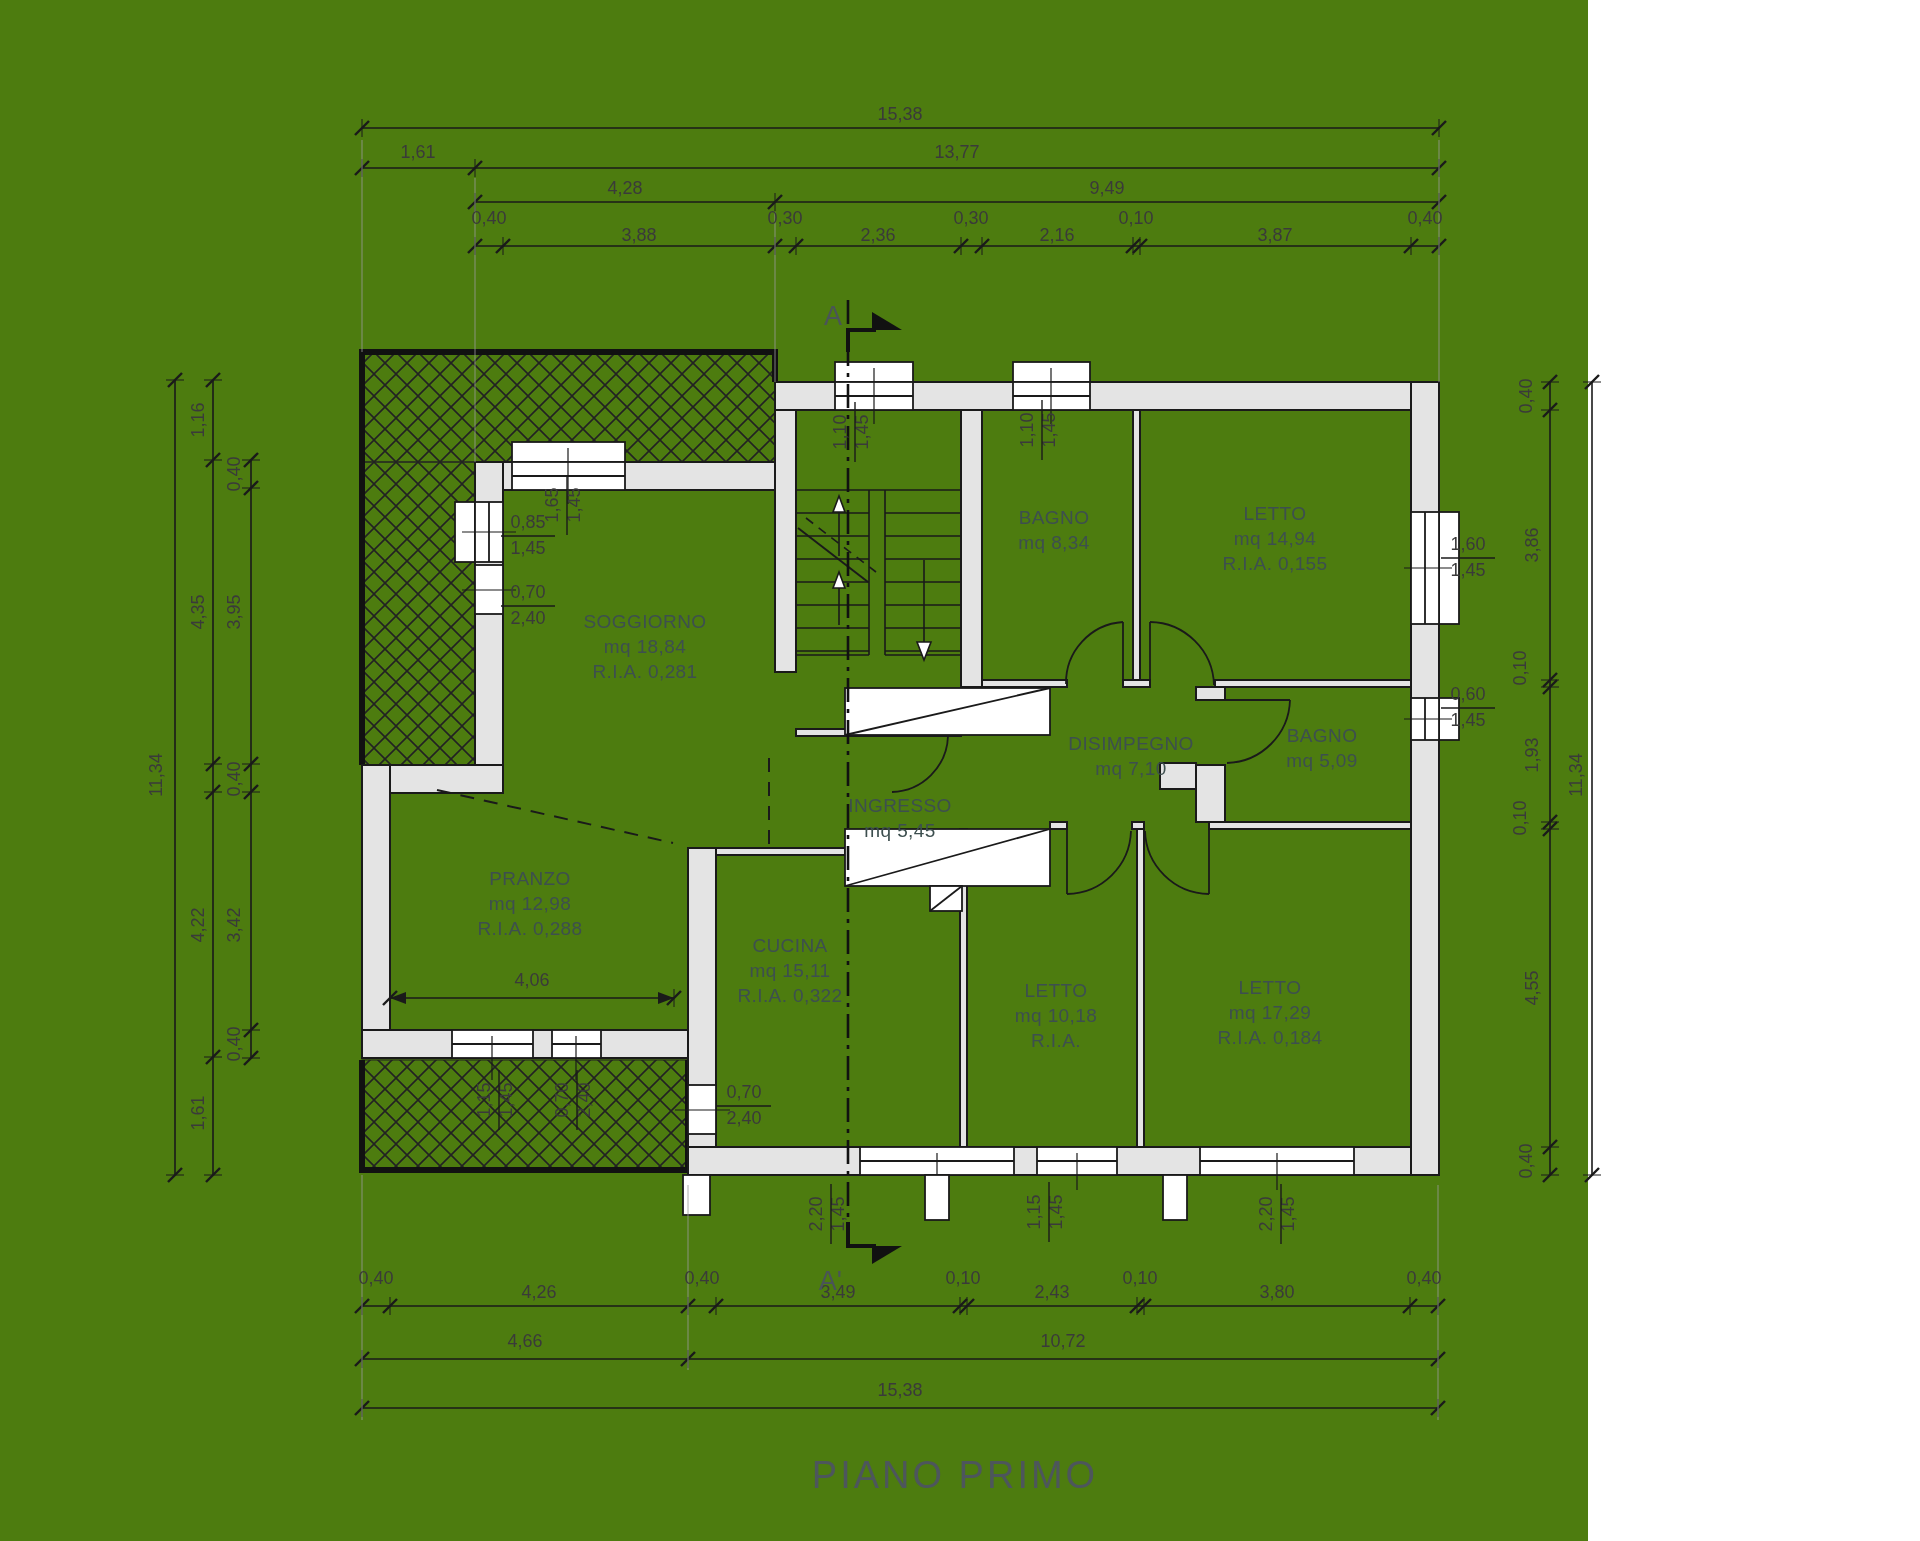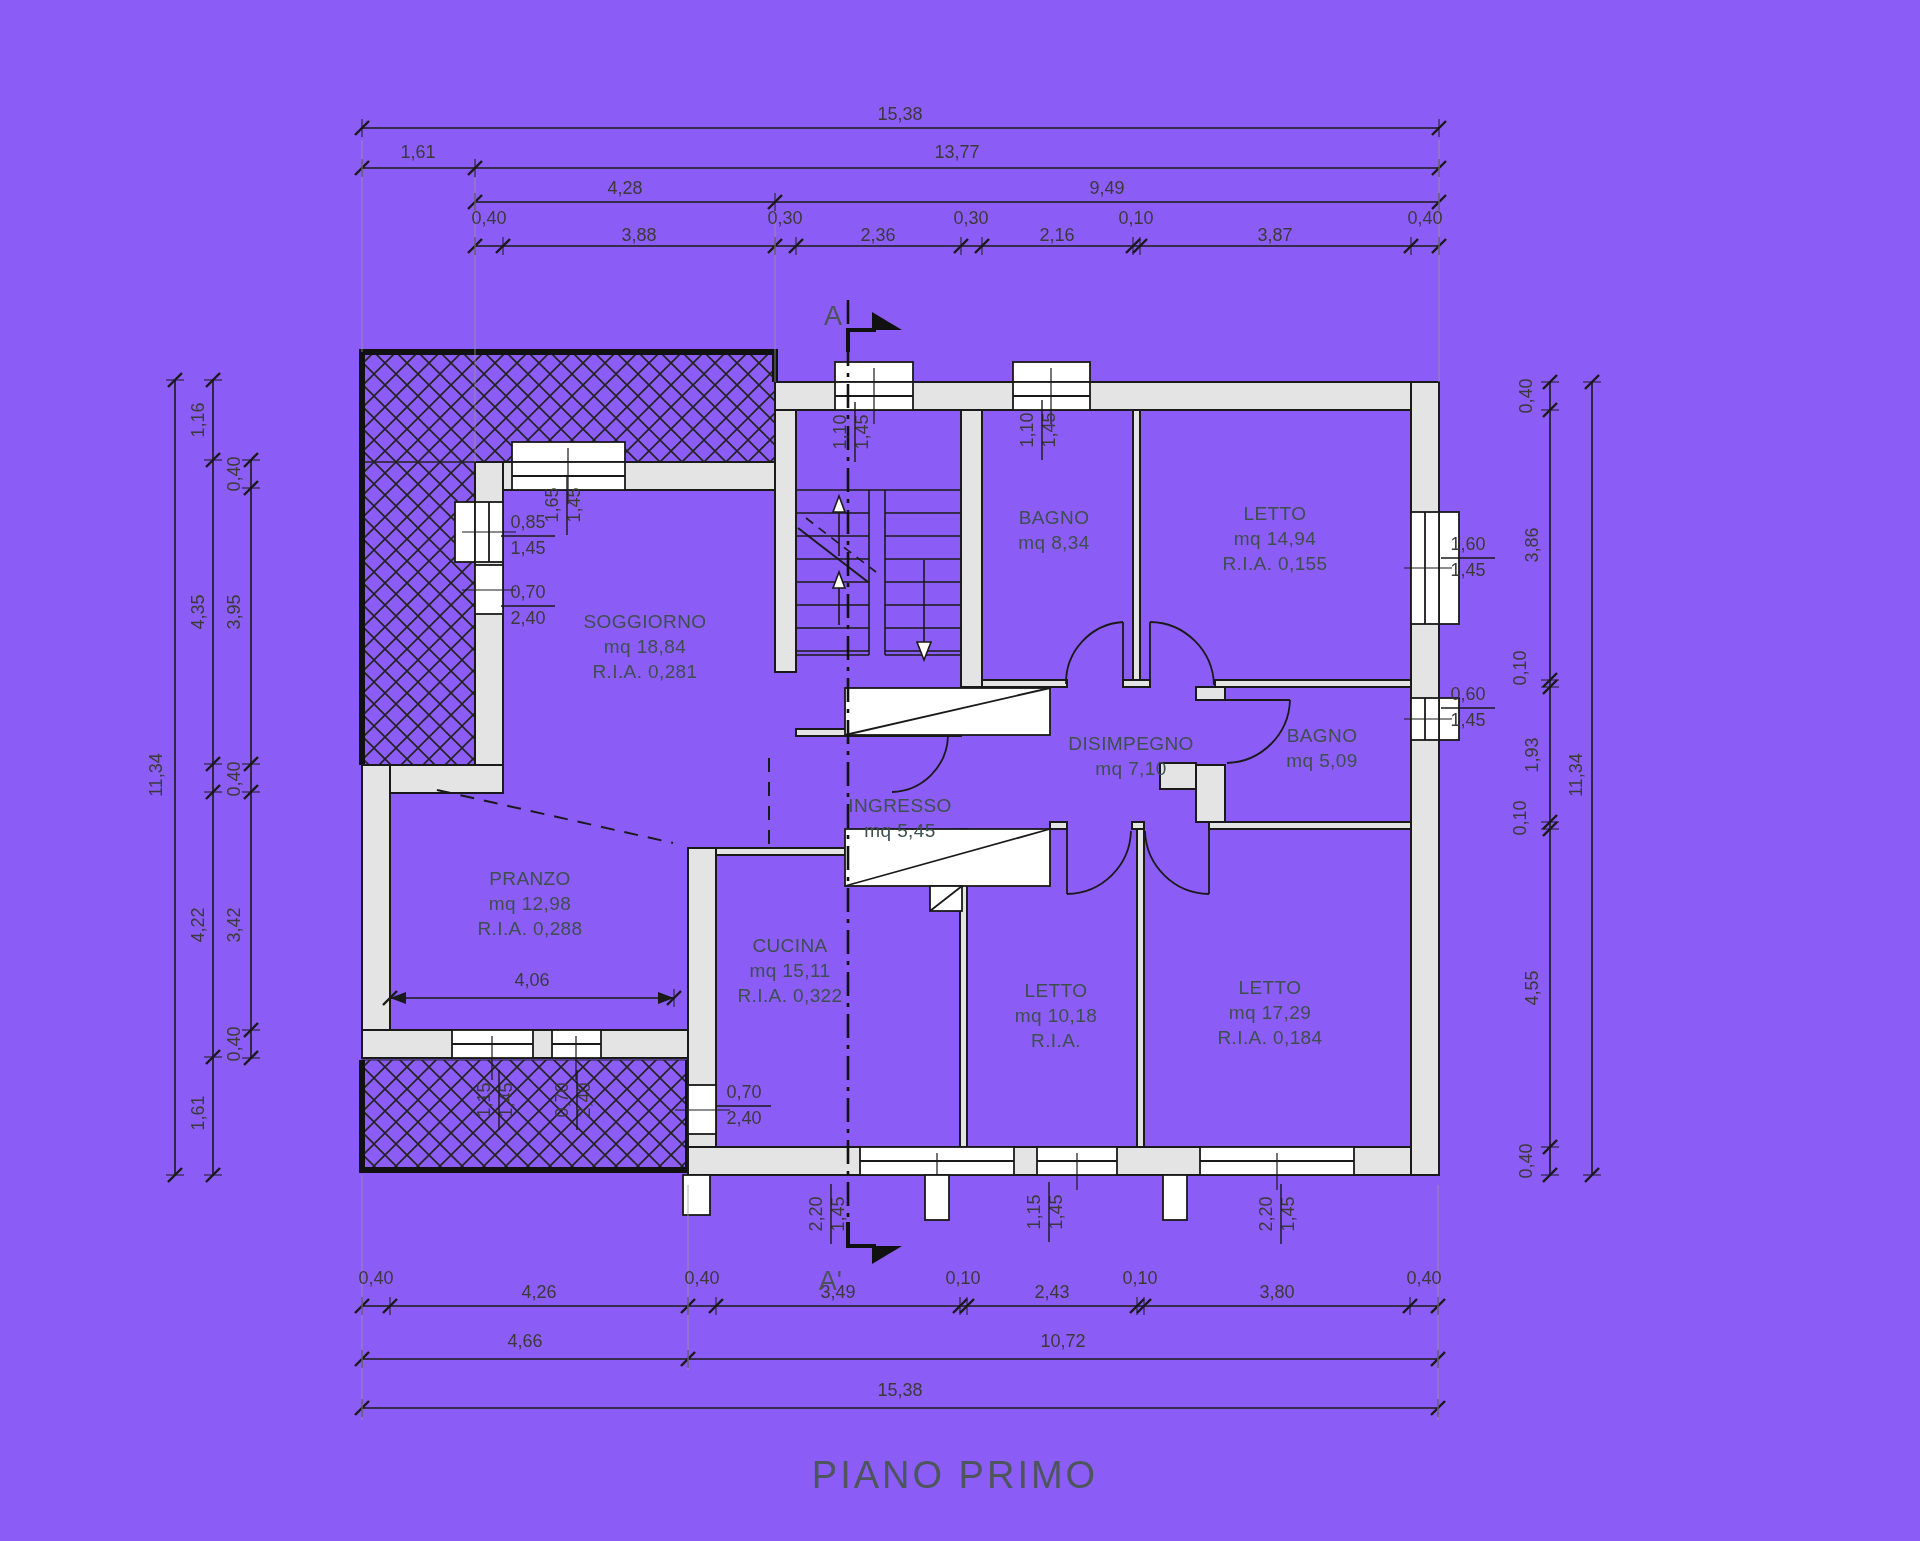--- a/index.html
+++ b/index.html
@@ -1,16 +1,16 @@
 <!DOCTYPE html>
 <html><head>
 <meta charset="utf-8">
 <style>
   html,body{margin:0;padding:0;background:#ffffff;}
-  .page{width:1920px;height:1541px;position:relative;background:#8b5cf6;
+  .page{width:1588px;height:1541px;position:relative;background:#4d7c0f;
         font-family:"Liberation Sans", sans-serif;}
   svg{position:absolute;left:0;top:0;}
   text{font-family:"Liberation Sans", sans-serif;}
   .dim{font-size:18px;fill:#3a3a3a;}
   .room{font-size:19px;fill:#3d4f4f;letter-spacing:.4px;}
   .sect{font-size:27px;fill:#4a5458;}
   .title{font-size:38px;fill:#4d565c;letter-spacing:3px;}
 </style>
 </head>
 <body>

